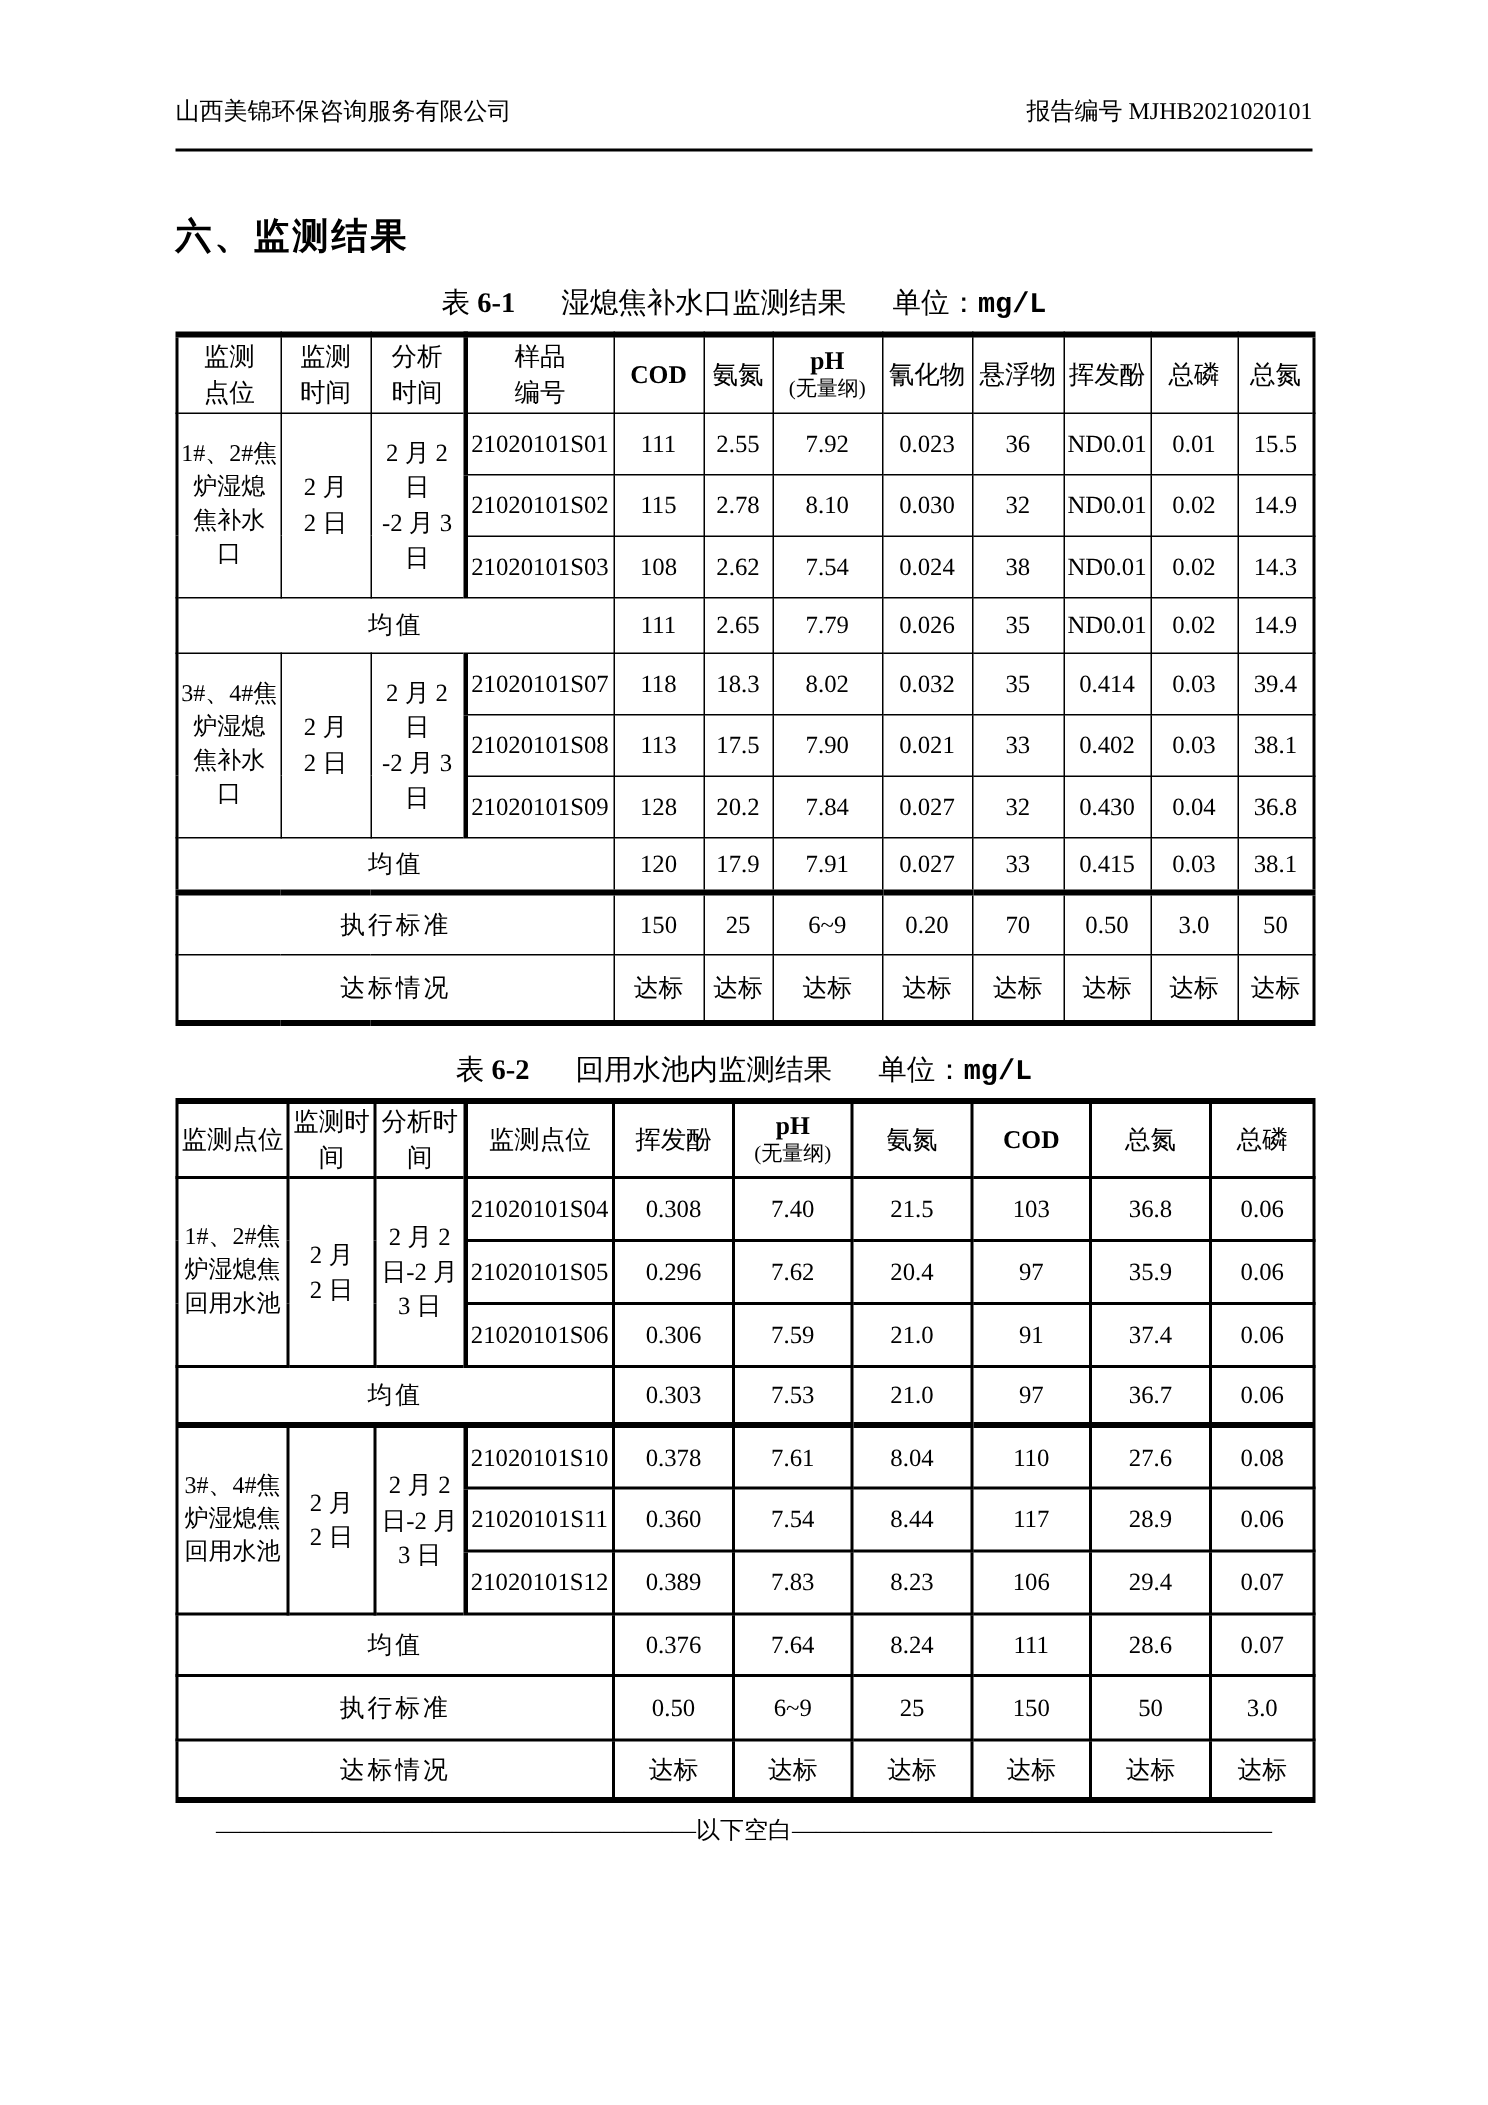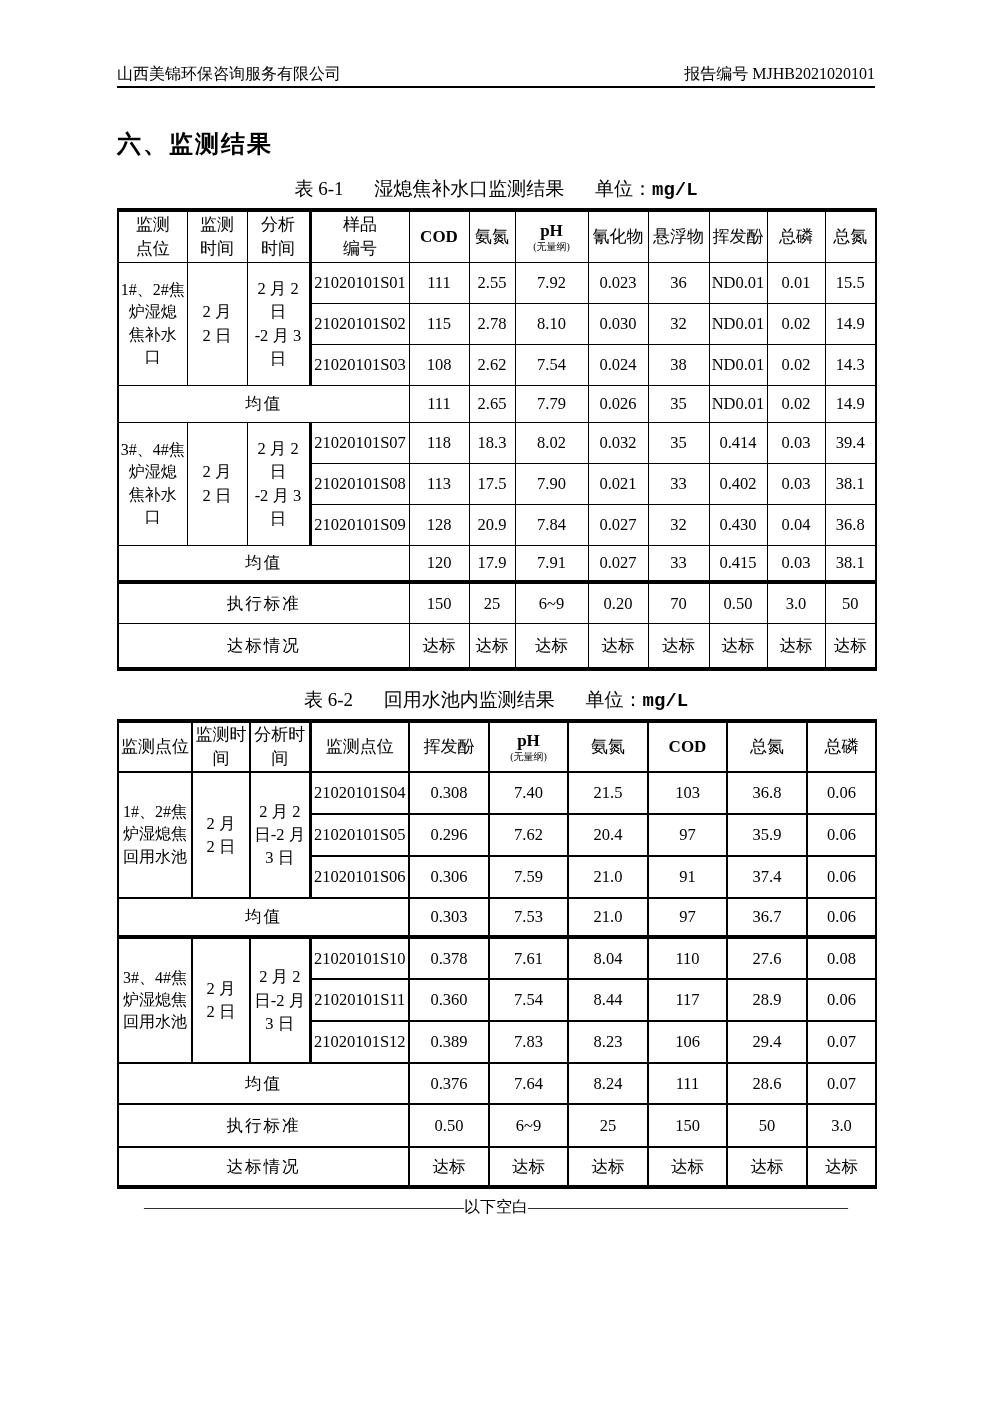--- a/index.html
+++ b/index.html
@@ -4,28 +4,28 @@
 <style>
   html,body{margin:0;padding:0;background:#fff;}
   body{
     width:992px;height:1403px;overflow:hidden;position:relative;
     font-family:"Liberation Serif","DejaVu Serif",serif;color:#000;
   }
   .page{padding:64px 117px 0 117px;}
 
   .doc-header{
     display:flex;justify-content:space-between;align-items:flex-end;
-    font-size:16px;padding-bottom:1px;border-bottom:2px solid #000;
+    font-size:16px;padding-bottom:14px;border-bottom:2px solid #000;
   }
 
   .section-title{font-size:24px;font-weight:bold;margin:40px 0 0 0;letter-spacing:2px;}
   .intro{font-size:19px;margin:30px 0 0 0;text-indent:48px;}
 
   .caption{text-align:center;font-size:19px;margin:16px 0 6px 0;white-space:nowrap;}
-  .caption .cap-no{font-weight:normal;}
+  .caption .cap-no{font-weight:bold;}
   .caption .cap-title{margin:0 26px;}
   .caption .cap-unit-en{font-weight:bold;font-family:Liberation Mono, monospace;}
 
   table.t{
     border-collapse:collapse;table-layout:fixed;width:758px;
     border-left:2px solid #000;border-right:2px solid #000;
     border-top:4px solid #000;border-bottom:4px solid #000;
   }
   .t th,.t td{
     text-align:center;vertical-align:middle;font-weight:normal;
@@ -49,21 +49,21 @@
   .t2 tr.mean1{height:39px}
   .t2 tr.mean2{height:41px}
   .t2 tr.srow{height:43px}
   .t2 tr.crow{height:40px}
 
   .t .site{font-size:16px;}
   .t .sid{font-size:16.5px;letter-spacing:0;}
   .t .label{letter-spacing:2px;}
   .t th.bold{font-weight:bold;}
   .t .ph1{font-weight:bold;font-size:17px;line-height:1.2;}
-  .t .ph2{font-size:10px;line-height:1.2;}
+  .t .ph2{font-size:14px;line-height:1.2;}
 
   .blankline{margin-top:8px;text-align:center;font-size:16px;white-space:nowrap;overflow:hidden;}
   .pageno{margin-top:26px;text-align:center;font-size:15px;letter-spacing:1px;color:#222;}
 </style>
 </head>
 <body>
 
 <div class="page">
 
   <div class="doc-header">
@@ -194,21 +194,21 @@
         <td>7.90</td>
         <td>0.021</td>
         <td>33</td>
         <td>0.402</td>
         <td>0.03</td>
         <td>38.1</td>
       </tr>
       <tr class="drow">
         <td class="tl sid">21020101S09</td>
         <td>128</td>
-        <td>20.9</td>
+        <td>20.2</td>
         <td>7.84</td>
         <td>0.027</td>
         <td>32</td>
         <td>0.430</td>
         <td>0.04</td>
         <td>36.8</td>
       </tr>
       <tr class="mrow">
         <td colspan="4" class="label">均值</td>
         <td>120</td>

